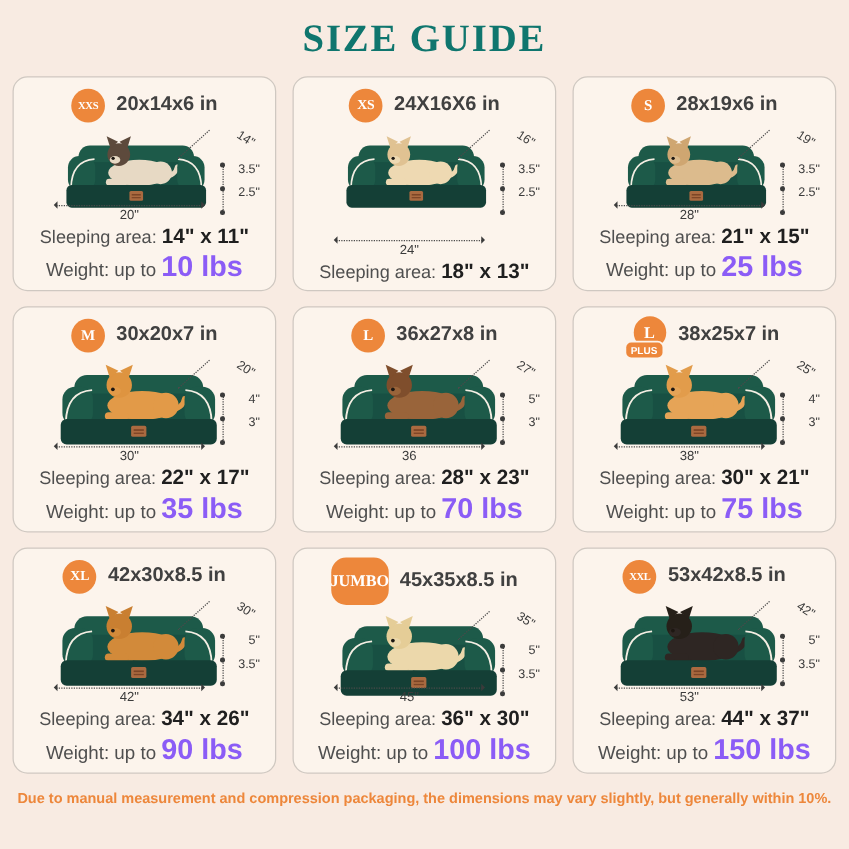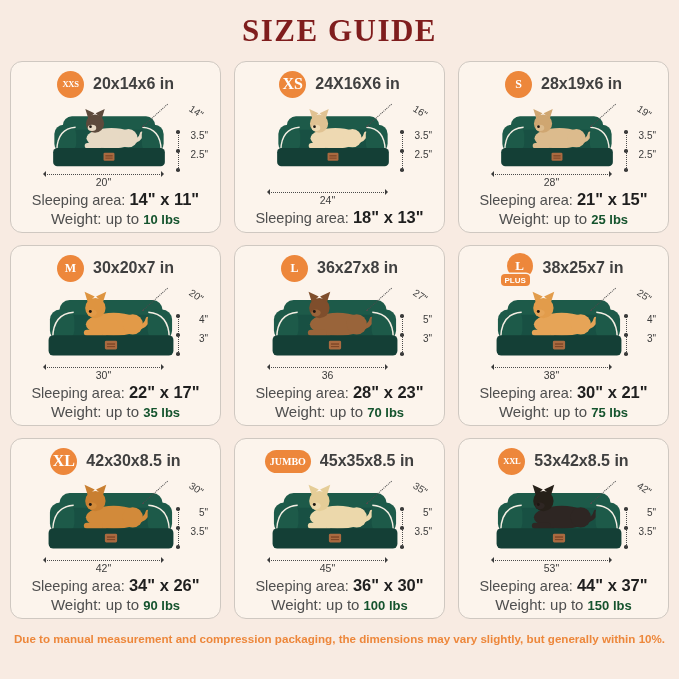--- a/index.html
+++ b/index.html
@@ -5,21 +5,21 @@
   * { margin:0; padding:0; box-sizing:border-box; }
   html,body { width:679px; height:679px; }
   body {
     background:#f8ebe2;
     font-family:"Liberation Sans", sans-serif;
     overflow:hidden;
   }
   .page { width:679px; height:679px; position:relative; }
   .title {
     text-align:center; font-family:"Liberation Serif", serif;
-    font-size:31px; font-weight:700; color:#7f1d1d;
+    font-size:31px; font-weight:700; color:#0f766e;
     letter-spacing:1.5px; padding-top:13px;
   }
   .subtitle {
     text-align:center; color:#ed873b; font-weight:700;
     font-size:11.6px; margin-top:10px;
   }
   .grid {
     display:grid; grid-template-columns:repeat(3, 1fr);
     grid-template-rows:172px 181px 181px;
     gap:12px 13px; padding:0 10px; margin-top:12px;
@@ -32,23 +32,23 @@
     display:flex; align-items:center; justify-content:center; gap:9px;
     min-height:30px;
   }
   .badge {
     width:27px; height:27px; border-radius:50%;
     background:#ed873b; color:#fff;
     font-family:"Liberation Serif", serif; font-weight:700;
     display:flex; align-items:center; justify-content:center;
     flex:0 0 auto; font-size:12px;
   }
-  .badge.b2 { font-size:16px; }
+  .badge.b2 { font-size:11px; }
   .badge.b3 { font-size:8.5px; letter-spacing:-.3px; }
-  .badge.pill { width:46px; border-radius:12px; height:23px; font-size:10px; }
+  .badge.pill { width:46px; border-radius:12px; height:38px; font-size:13px; }
   .badge-plus {
     width:30px; height:30px; position:relative; flex:0 0 auto;
   }
   .badge-plus .plus-l {
     position:absolute; top:0; left:3px; width:26px; height:26px; border-radius:50%;
     background:#ed873b; color:#fff; font-family:"Liberation Serif", serif;
     font-weight:700; font-size:13px; display:flex; align-items:center; justify-content:center;
   }
   .badge-plus .plus-tag {
     position:absolute; bottom:-3px; left:-3px; background:#ed873b; color:#fff;
@@ -90,21 +90,21 @@
   }
   .m-bline::before { left:-5px; border-right-color:#3b3b3b; }
   .m-bline::after { right:-5px; border-left-color:#3b3b3b; }
   .m-bottom {
     position:absolute; left:30px; right:54px; bottom:0;
     text-align:center; font-size:10.5px; color:#3b3b3b;
   }
   .sleep { text-align:center; margin-top:2px; color:#4f4f4f; font-size:14.5px; }
   .sleep .val { color:#1f1f1f; font-weight:700; font-size:16.5px; }
   .wline { text-align:center; margin-top:1px; color:#4f4f4f; font-size:15px; }
-  .wline .wval { color:#14532d; font-weight:700; font-size:13px; }
+  .wline .wval { color:#8b5cf6; font-weight:700; font-size:23px; }
   .footer {
     text-align:center; color:#ed873b; font-weight:700; font-size:11.6px;
     margin-top:13px;
   }
 </style>
 </head>
 <body>
 
 <div class="page">
   <h1 class="title">SIZE GUIDE</h1>

